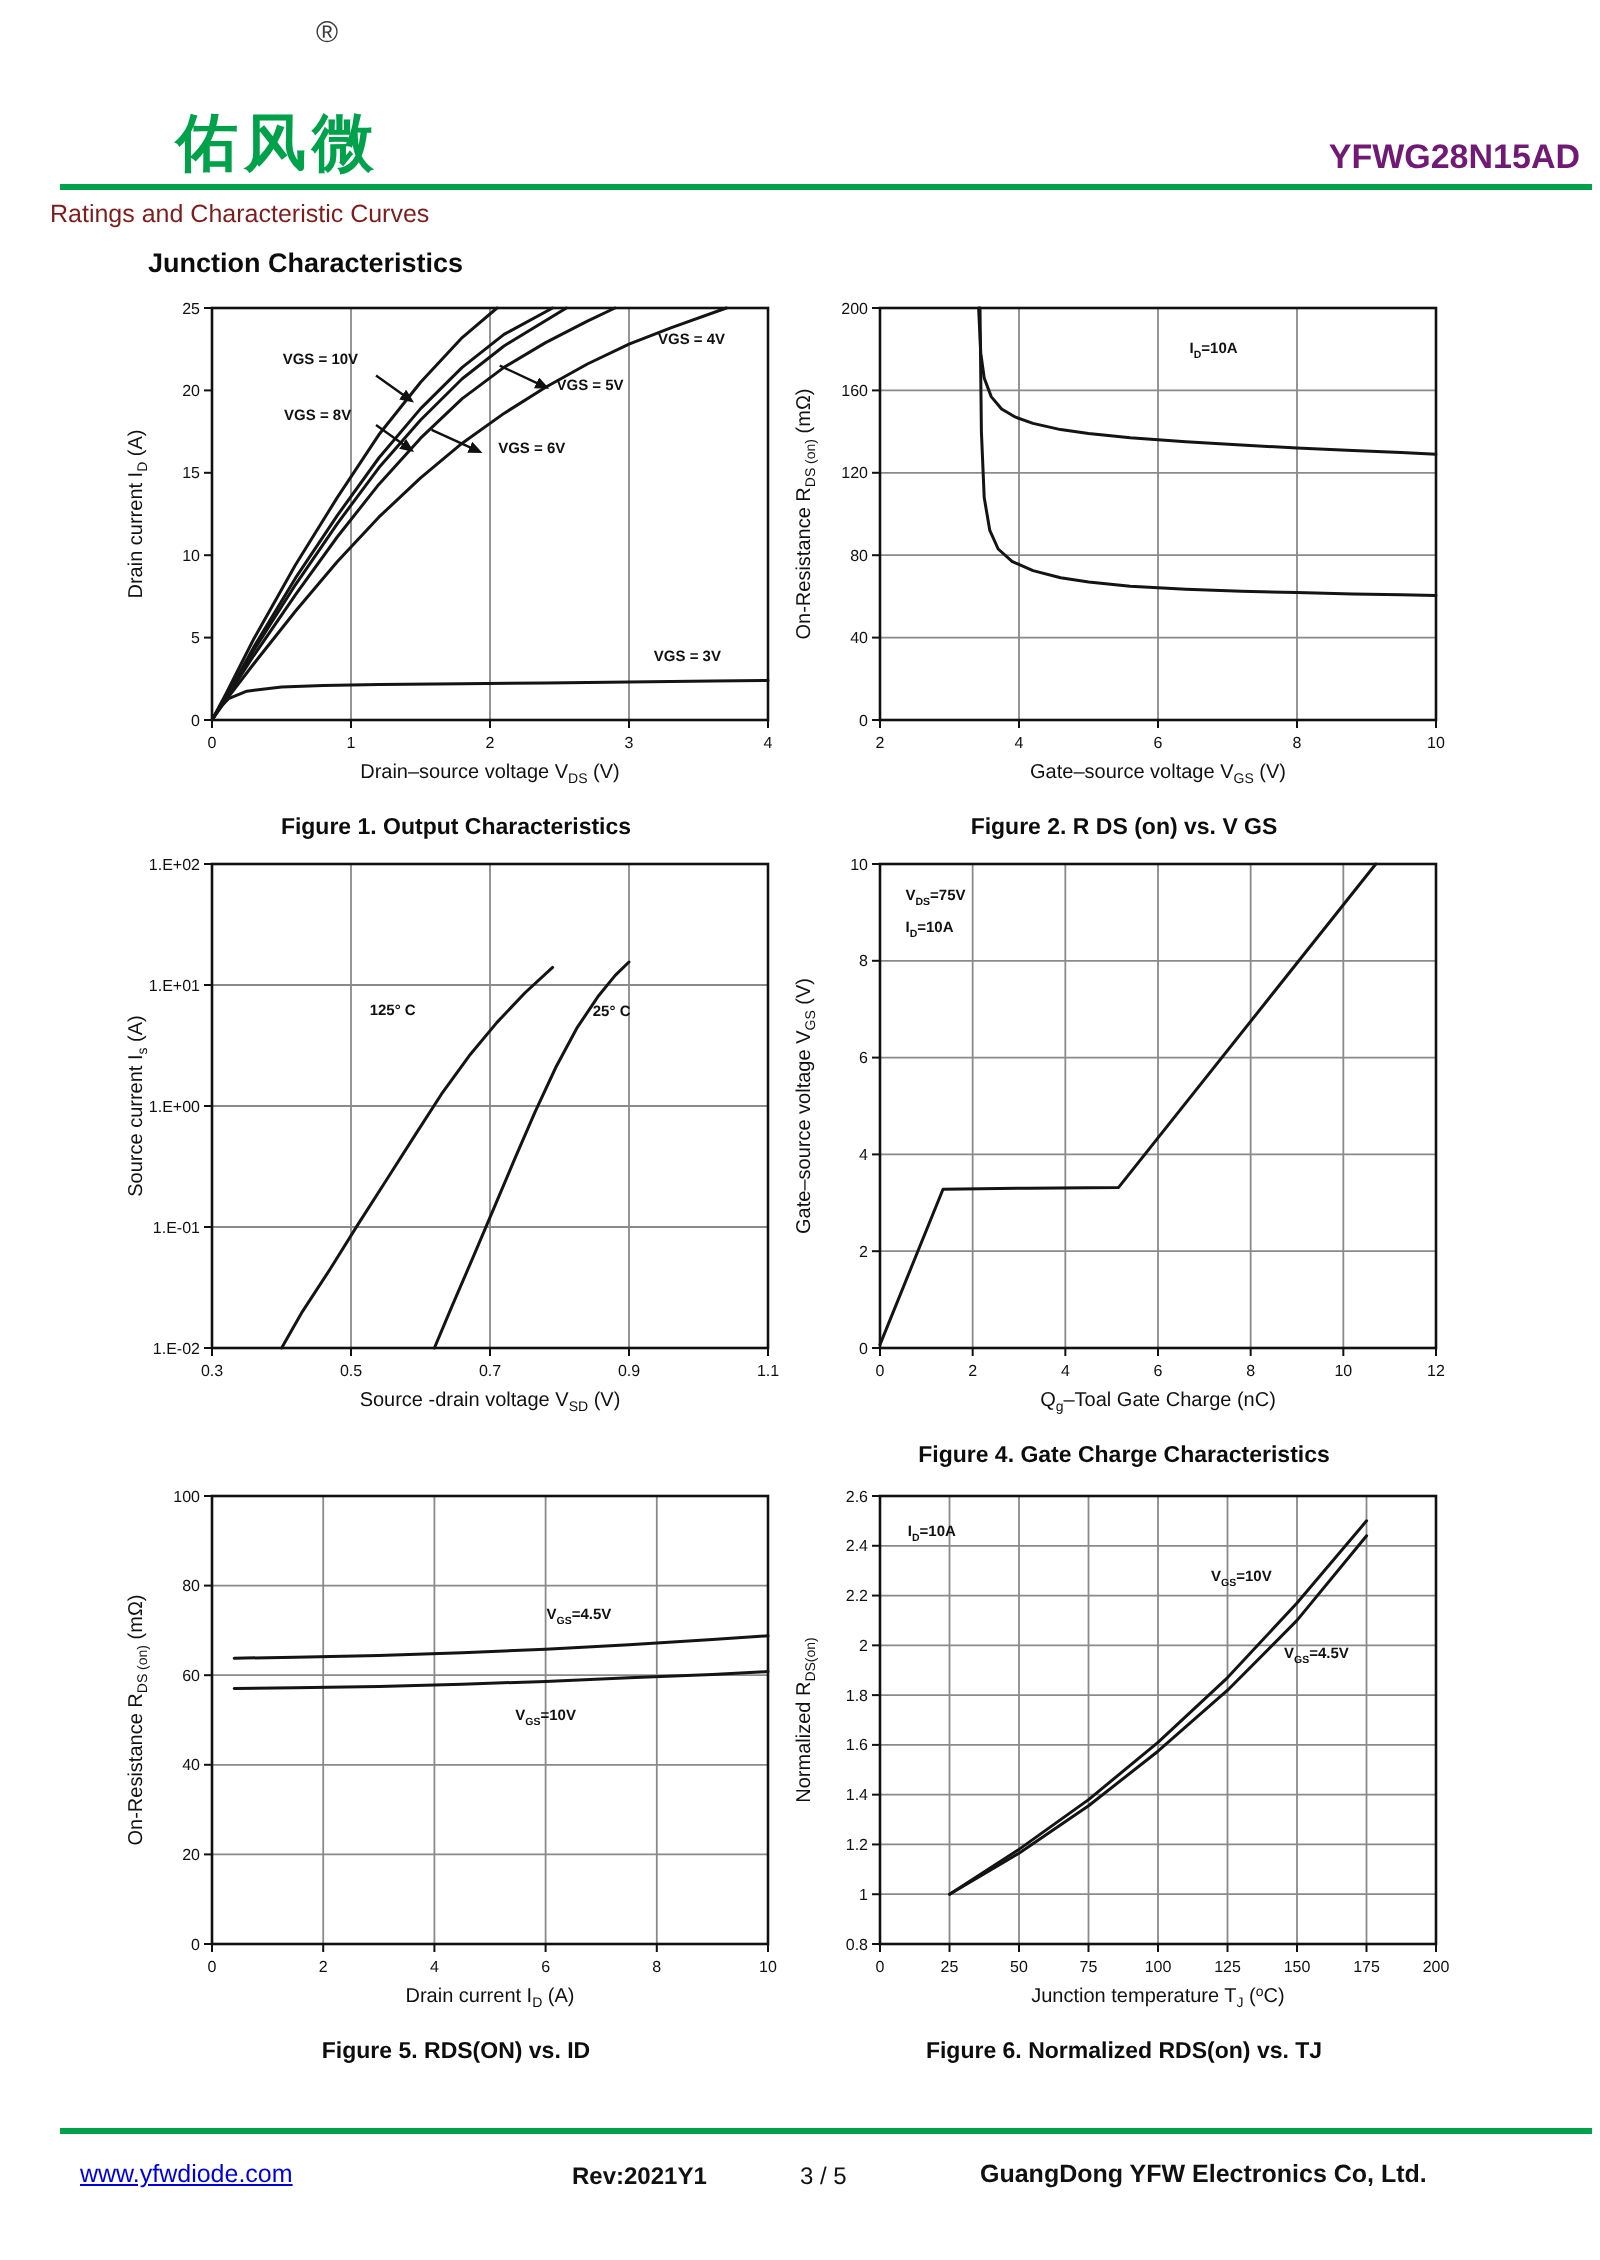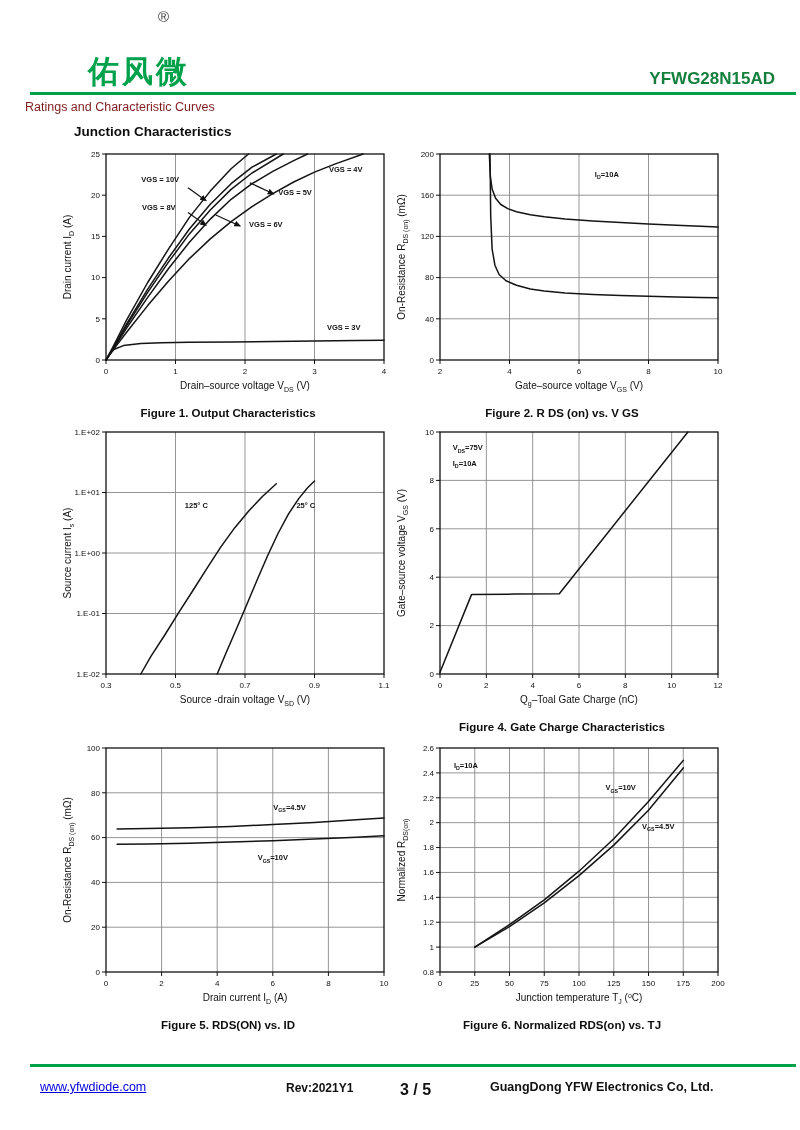--- a/index.html
+++ b/index.html
@@ -3,31 +3,31 @@
 <meta charset="utf-8">
 <style>
   html,body{margin:0;padding:0;background:#e8e8e8;}
   .page{position:relative;width:800px;height:1130px;background:#ffffff;margin:0 auto;
         font-family:"Liberation Sans","DejaVu Sans",sans-serif;overflow:hidden;color:#111;}
   .logo-latin{position:absolute;left:52px;top:4px;font-size:50px;line-height:1.05;font-weight:800;letter-spacing:0;}
   .logo-yf{color:#00A14B;}
   .logo-w{color:#F7941E;}
   .reg{position:absolute;left:158px;top:8px;font-size:15px;color:#3a3a3a;font-weight:400;}
   .logo-cn{position:absolute;left:52px;top:56px;font-size:31px;font-weight:700;color:#00A14B;letter-spacing:3px;line-height:1;margin-left:36px;}
-  .part{position:absolute;right:25px;top:69px;font-size:17px;font-weight:700;color:#15803d;}
+  .part{position:absolute;right:10px;top:69px;font-size:17px;font-weight:700;color:#701a75;}
   .hrule{position:absolute;left:30px;top:92px;width:766px;height:3px;background:#00A14B;}
   .section{position:absolute;left:25px;top:100px;font-size:12.5px;font-weight:400;color:#7f1d1d;}
   .subsection{position:absolute;left:74px;top:124px;font-size:13.5px;font-weight:700;color:#0d0d0d;}
   .fig{position:absolute;}
   .caption{width:340px;text-align:center;font-size:11.5px;font-weight:700;margin-top:5px;color:#0d0d0d;}
   svg text{font-family:"Liberation Sans","DejaVu Sans",sans-serif;}
   .frule{position:absolute;left:30px;top:1064px;width:766px;height:3px;background:#00A14B;}
   .site{position:absolute;left:40px;top:1080px;font-size:12.5px;font-weight:400;color:#0000DD;text-decoration:underline;}
   .rev{position:absolute;left:238px;top:1081px;font-size:12px;font-weight:700;padding-left:48px;}
-  .pageno{position:absolute;left:400px;top:1081px;font-size:16px;font-weight:700;}
+  .pageno{position:absolute;left:400px;top:1081px;font-size:12px;font-weight:400;}
   .company{position:absolute;left:490px;top:1080px;font-size:12.5px;font-weight:700;}
 </style>
 </head>
 <body>
 
 <div class="page">
 
   <div class="reg">®</div>
   <div class="logo-cn">佑风微</div>
 

